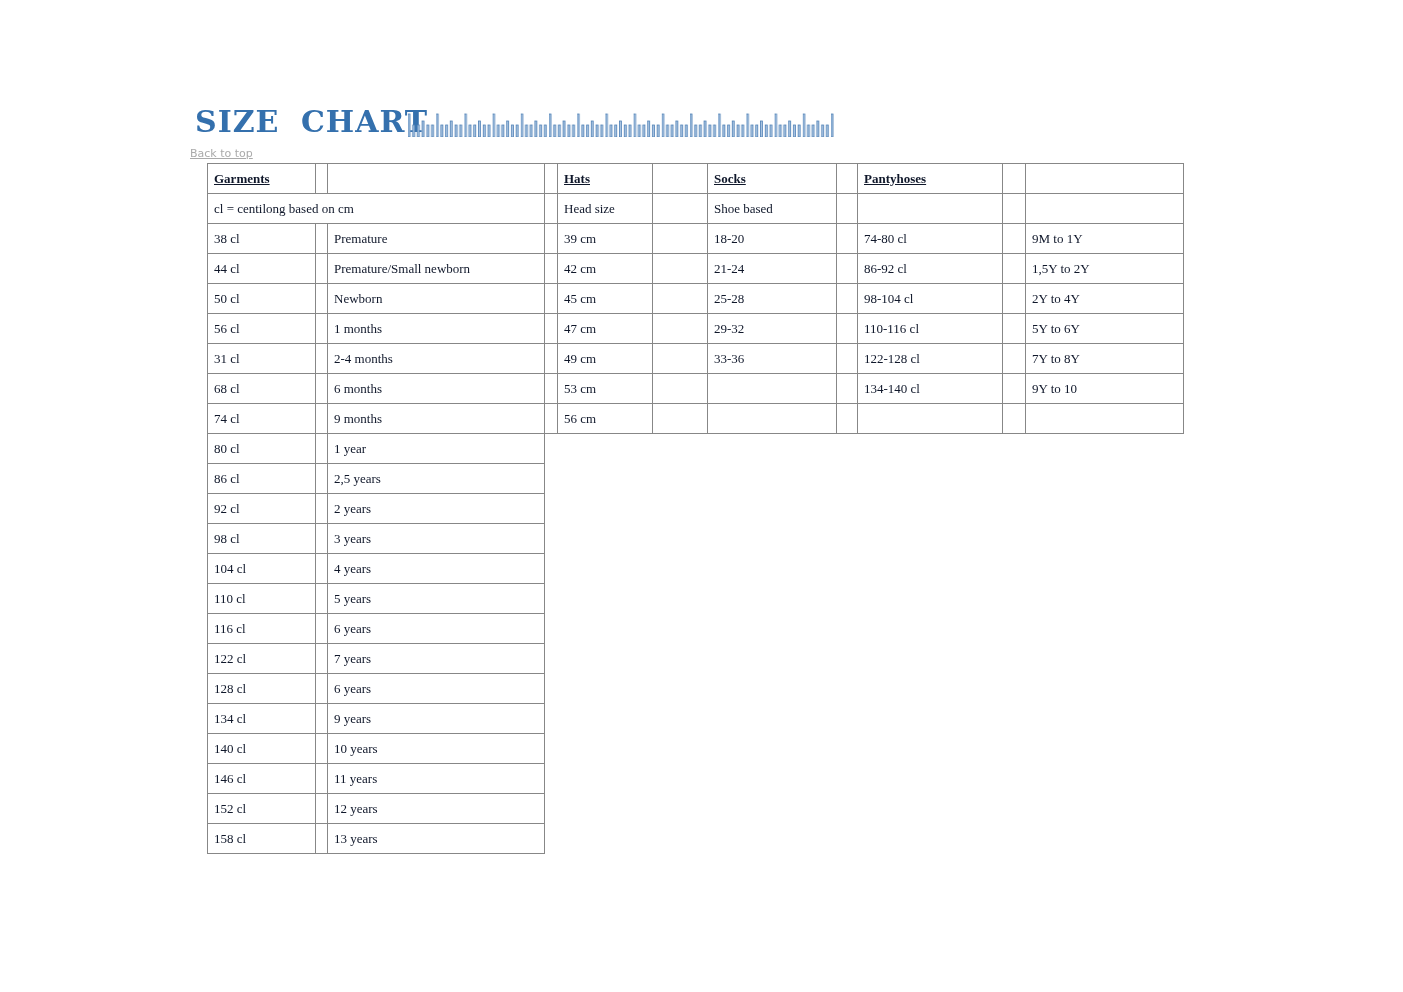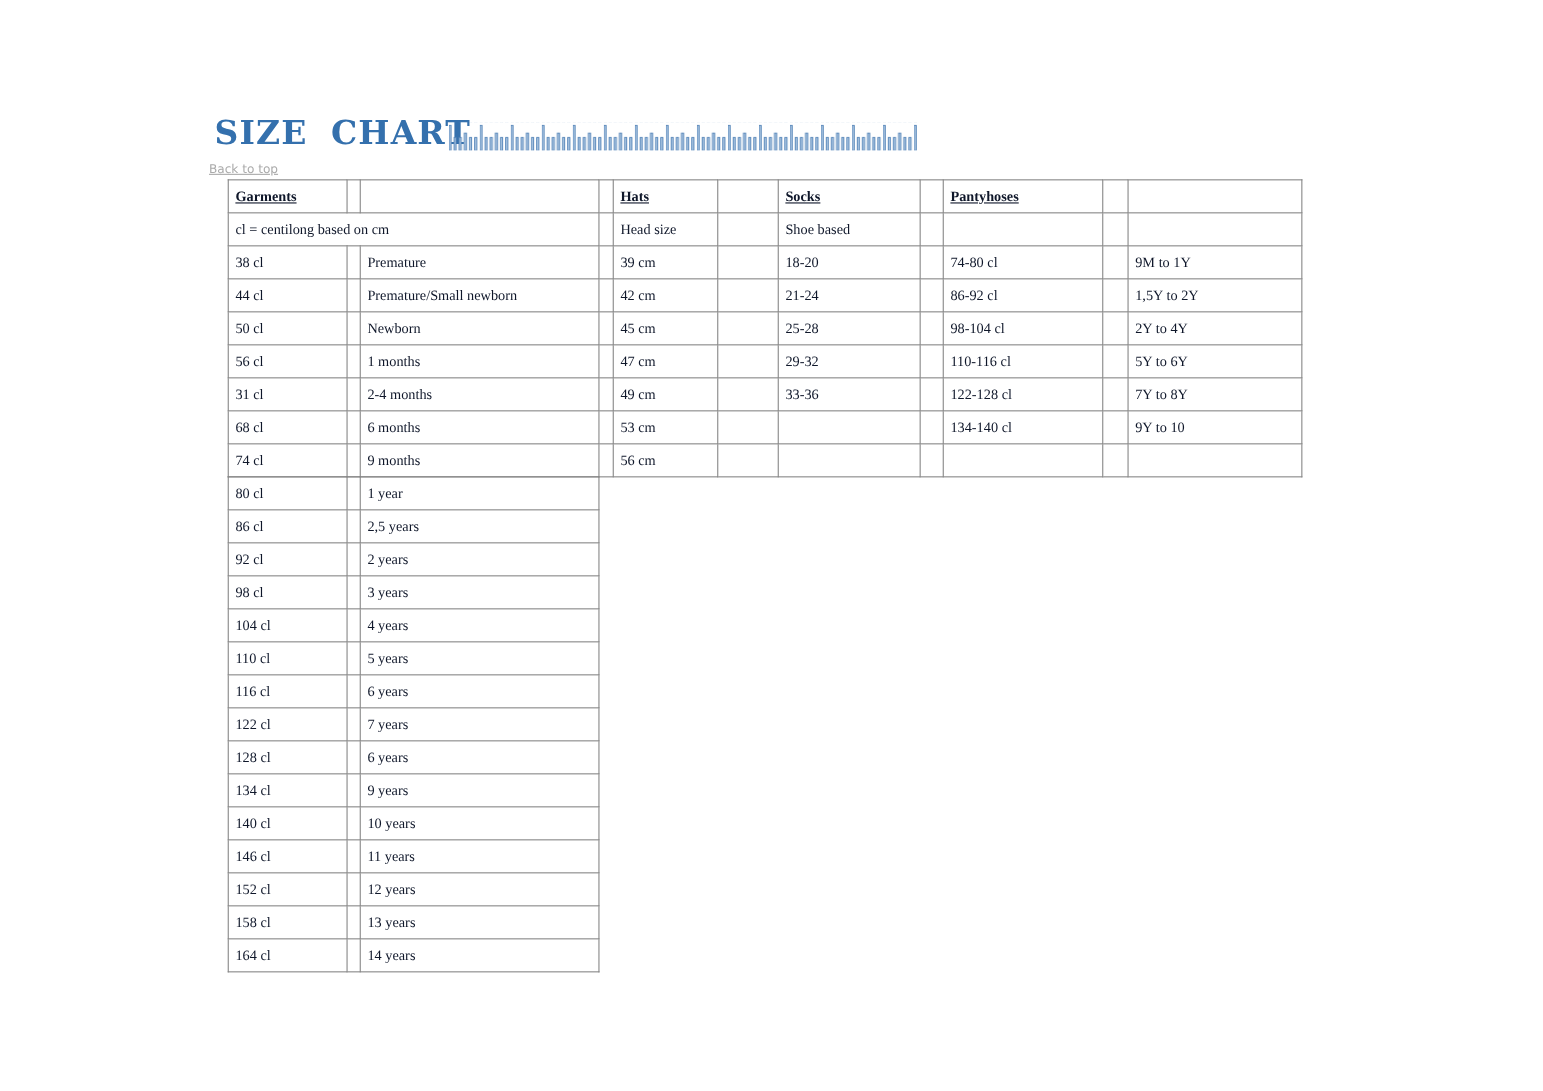--- a/index.html
+++ b/index.html
@@ -328,22 +328,17 @@
     <td></td>
     <td>12 years</td>
   </tr>
 
   <tr>
     <td>158 cl</td>
     <td></td>
     <td>13 years</td>
   </tr>
 
-  <tr>
-    <td>164 cl</td>
-    <td></td>
-    <td>14 years</td>
-  </tr>
 </tbody>
     </table>
 
   </div>
 </div>
 
 </body></html>

